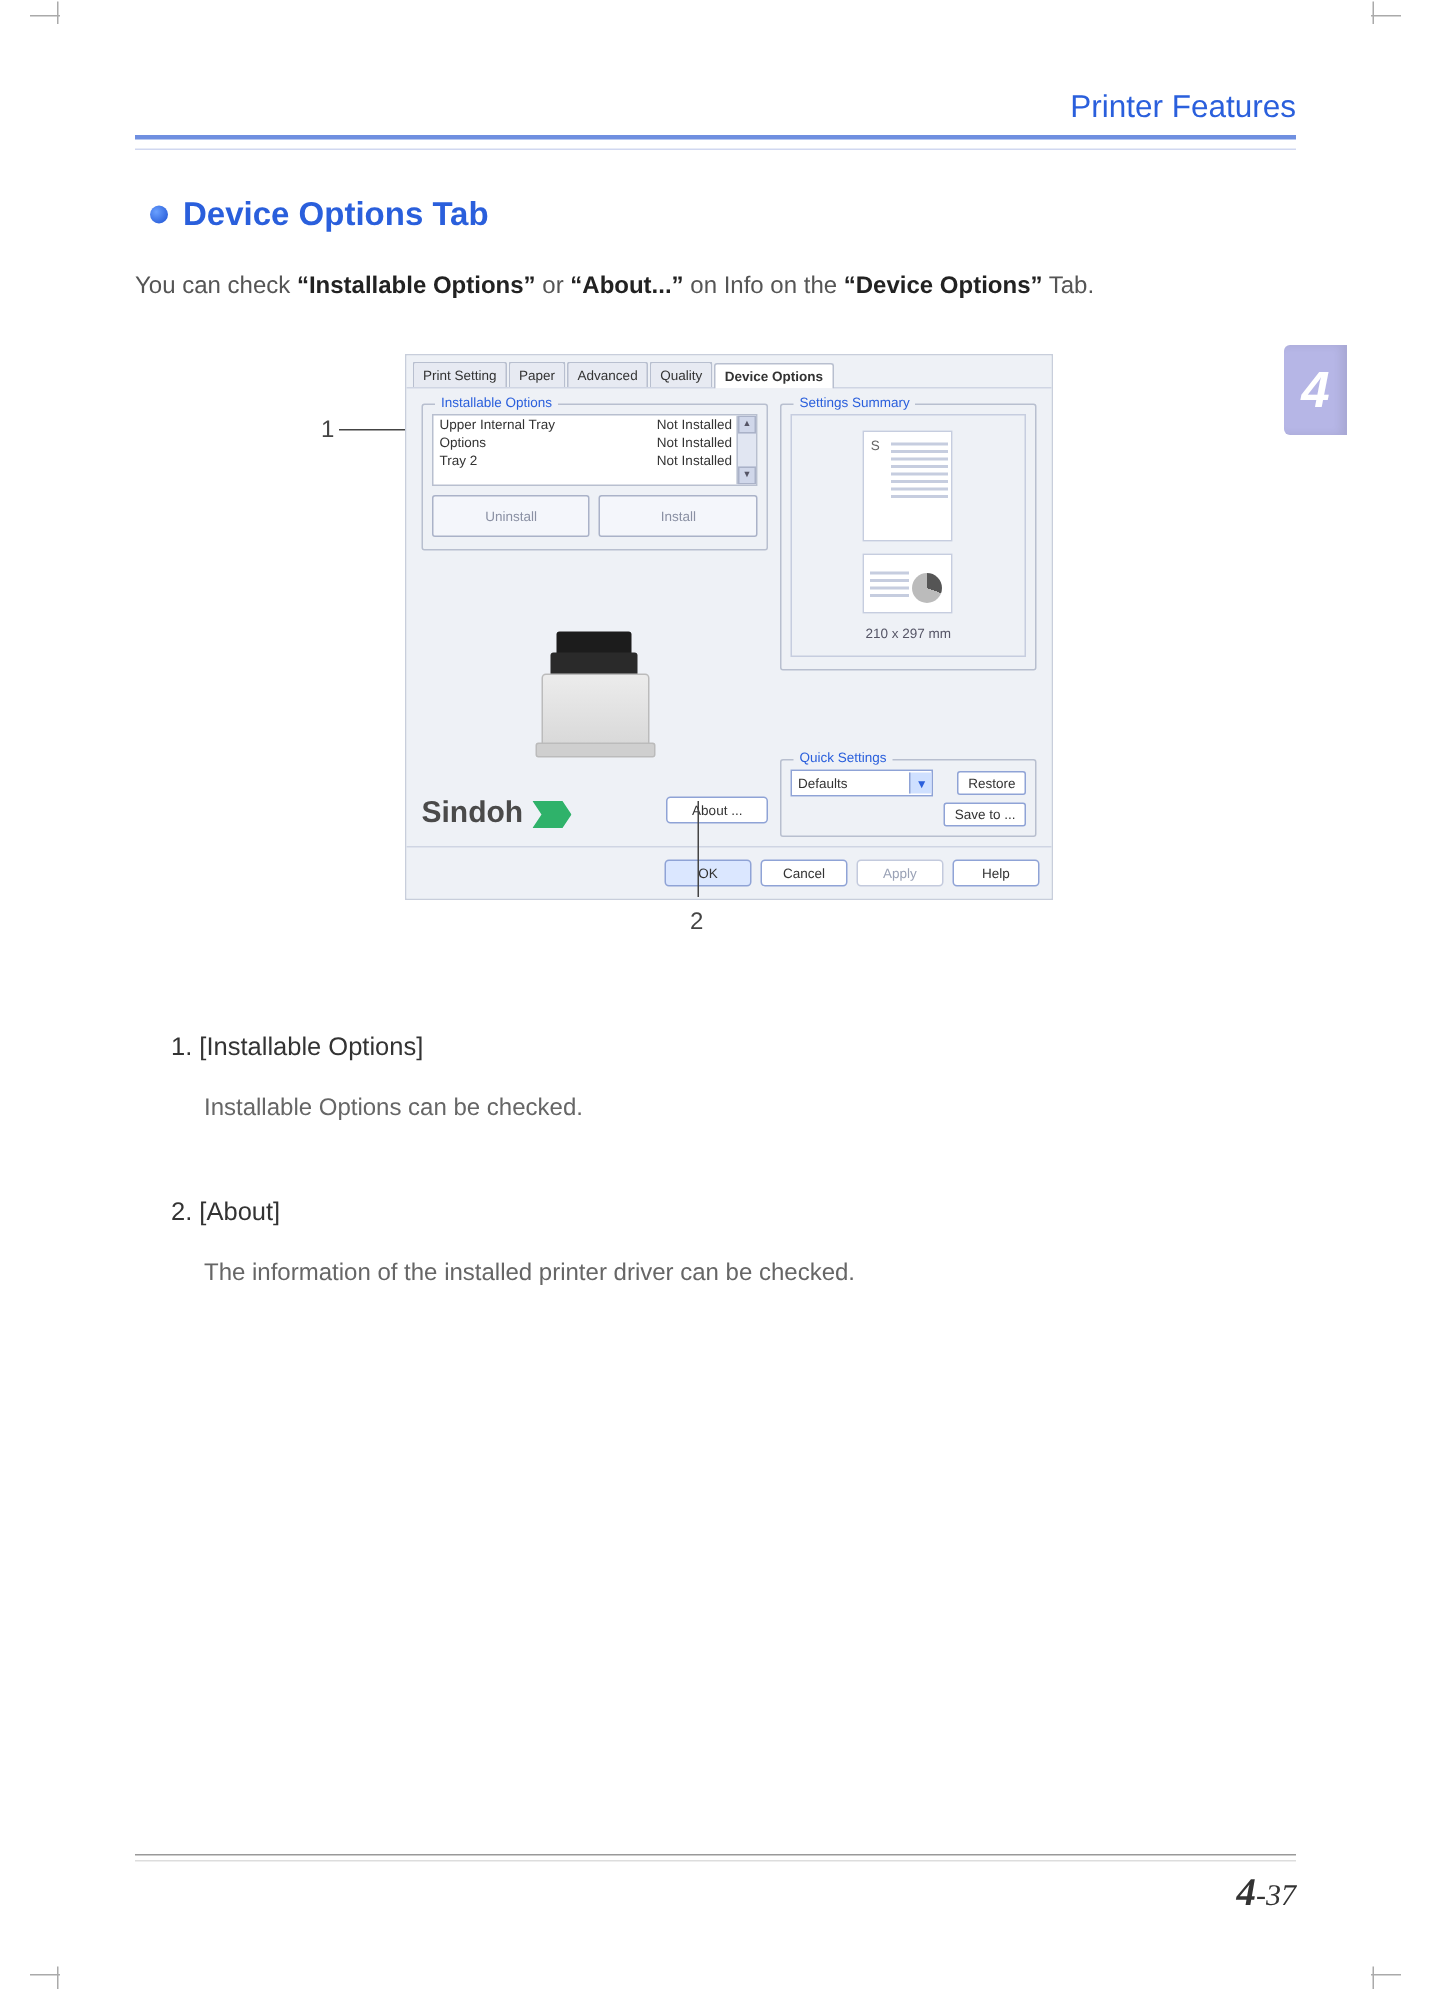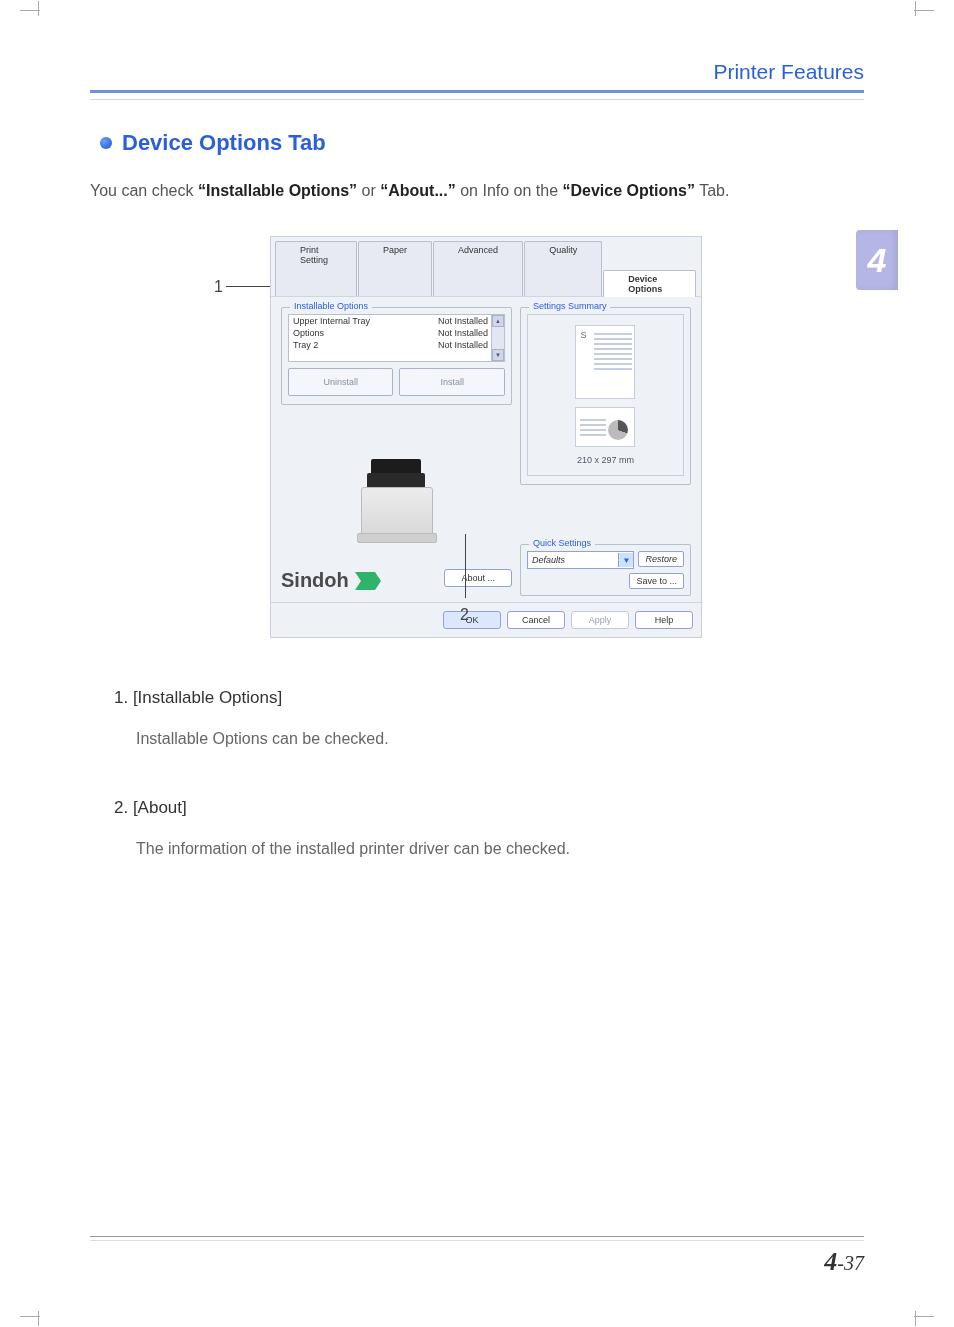--- a/index.html
+++ b/index.html
@@ -23,22 +23,22 @@
   .intro{font-size:16px;color:#555;margin:0 0 28px 0;}
   .intro .q{color:#222;}
   .intro .bold{font-weight:bold;color:#222;}
   .figure-wrap{position:relative;width:100%;height:400px;}
   .callout-1{position:absolute;left:124px;top:50px;font-size:16px;color:#444;}
   .callout-1-line{position:absolute;left:136px;top:58px;width:60px;height:1px;background:#444;}
   .callout-2{position:absolute;left:370px;top:378px;font-size:16px;color:#444;}
   .callout-2-line{position:absolute;left:375px;top:306px;width:1px;height:64px;background:#444;}
   .dialog{position:absolute;left:180px;top:8px;width:430px;background:#eef1f6;border:1px solid #c8cedb;font-size:9px;color:#333;}
   .tabs{display:flex;gap:0;padding:4px 4px 0 4px;background:#eef1f6;}
-  .tab{padding:3px 24px;border:1px solid #b8bfcf;border-bottom:none;background:#e7eaf2;border-radius:2px 2px 0 0;margin-right:1px;}
-  .tab.active{background:#fff;position:relative;top:1px;font-weight:bold;margin-top:28px;}
+  .tab{padding:3px 6px;border:1px solid #b8bfcf;border-bottom:none;background:#e7eaf2;border-radius:2px 2px 0 0;margin-right:1px;}
+  .tab.active{background:#fff;position:relative;top:1px;font-weight:bold;}
   .dialog-body{display:flex;gap:8px;padding:10px 10px 6px 10px;background:#eef1f6;border-top:1px solid #cfd5e3;}
   .left-col{flex:1.35;display:flex;flex-direction:column;}
   .group{border:1px solid #b8bfcf;border-radius:2px;padding:6px 6px 8px 6px;background:#eef1f6;position:relative;margin-bottom:8px;}
   .group-title{position:absolute;top:-7px;left:8px;background:#eef1f6;padding:0 4px;color:#2a5fdc;font-size:9px;}
   .opt-list{background:#fff;border:1px solid #b8bfcf;height:46px;overflow:hidden;font-size:9px;position:relative;padding-right:12px;}
   .opt-row{display:flex;justify-content:space-between;padding:1px 4px;text-align:center;}
   .scroll{position:absolute;right:0;top:0;bottom:0;width:12px;background:#e1e6f2;border-left:1px solid #b8bfcf;display:flex;flex-direction:column;justify-content:space-between;align-items:center;}
   .scroll .arr{width:10px;height:10px;background:#d0d7ea;border:1px solid #aab2c8;font-size:6px;display:flex;align-items:center;justify-content:center;color:#556;}
   .btn-row{display:flex;gap:6px;margin-top:6px;}
   .wbtn{flex:1;border:1px solid #aab2c8;background:#f4f6fb;border-radius:2px;text-align:center;padding:8px 0;color:#8a90a3;font-size:9px;}
@@ -57,21 +57,21 @@
   .sheet{width:60px;height:74px;background:#fff;border:1px solid #c6cddf;position:relative;padding:4px;box-sizing:border-box;}
   .sheet .s{font-size:9px;color:#666;position:absolute;top:4px;left:4px;}
   .sheet .line{height:2px;background:#c6cddf;margin:3px 0 0 14px;width:38px;}
   .sheet2{width:60px;height:40px;background:#fff;border:1px solid #c6cddf;position:relative;padding:4px;box-sizing:border-box;margin-top:4px;display:flex;}
   .sheet2 .bars{flex:1;display:flex;flex-direction:column;gap:3px;justify-content:center;}
   .sheet2 .bar{height:2px;background:#c6cddf;width:26px;}
   .pie{width:20px;height:20px;border-radius:50%;background:conic-gradient(#555 0 110deg,#bbb 110deg 360deg);align-self:flex-end;margin:2px;}
   .dim{font-size:9px;color:#556;margin-top:4px;}
   .quick{border:1px solid #b8bfcf;border-radius:2px;padding:6px;position:relative;margin-top:auto;background:#eef1f6;}
   .quick-title{position:absolute;top:-7px;left:8px;background:#eef1f6;padding:0 4px;color:#2a5fdc;font-size:9px;}
-  .quick-row1{display:flex;gap:4px;align-items:flex-start;font-style:italic;}
+  .quick-row1{display:flex;gap:16px;align-items:center;}
   .select{flex:1;display:flex;align-items:center;border:1px solid #8fa3d6;background:#fff;height:16px;}
   .select span{flex:1;padding:0 4px;font-size:9px;}
   .select .dd{width:14px;height:14px;background:#cfe0ff;border-left:1px solid #8fa3d6;display:flex;align-items:center;justify-content:center;font-size:8px;color:#2a5fdc;}
   .sbtn{border:1px solid #8fa3d6;background:#fff;border-radius:2px;padding:2px 6px;font-size:9px;}
   .quick-row2{display:flex;justify-content:flex-end;margin-top:4px;text-align:right;}
   .dlg-footer{display:flex;gap:6px;justify-content:flex-end;padding:8px;border-top:1px solid #cfd5e3;background:#eef1f6;}
   .fbtn{border:1px solid #8fa3d6;background:#fff;border-radius:3px;padding:3px 0;font-size:9px;width:56px;text-align:center;}
   .fbtn.primary{background:#dbe7ff;}
   .fbtn.muted{color:#9aa2b6;border-color:#c3cadd;}
   .desc-block{margin:60px 0 0 24px;}

